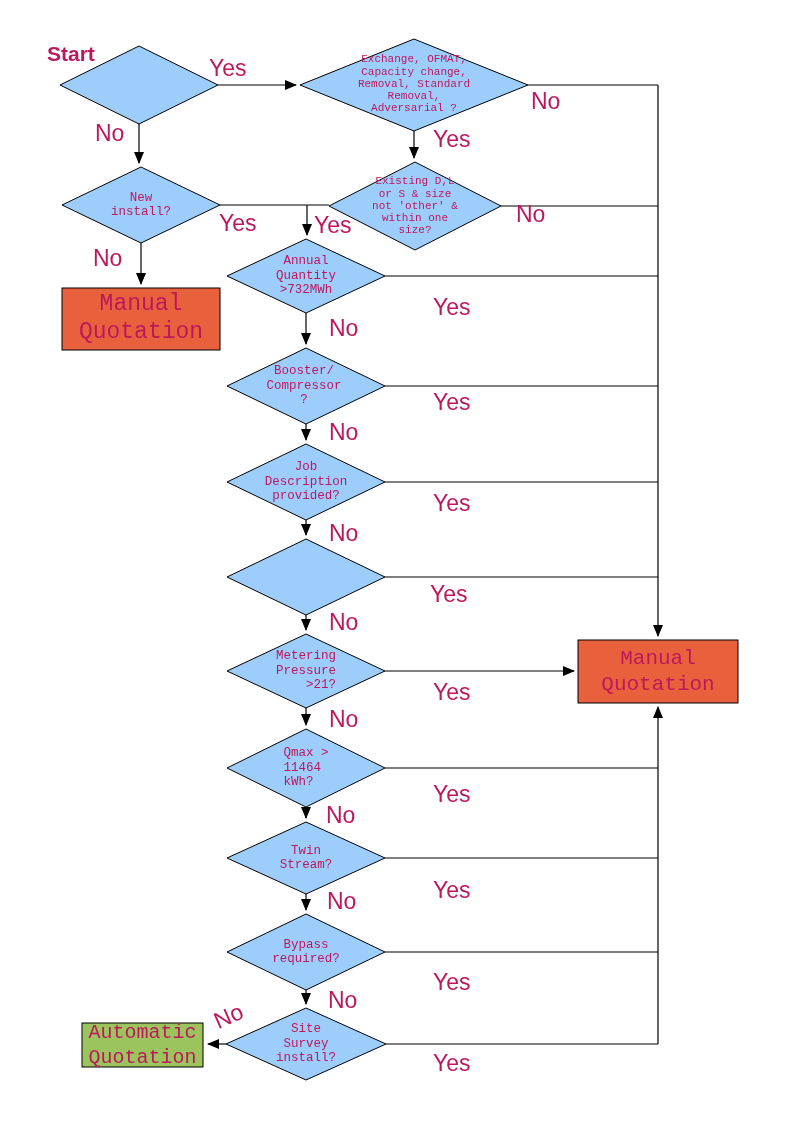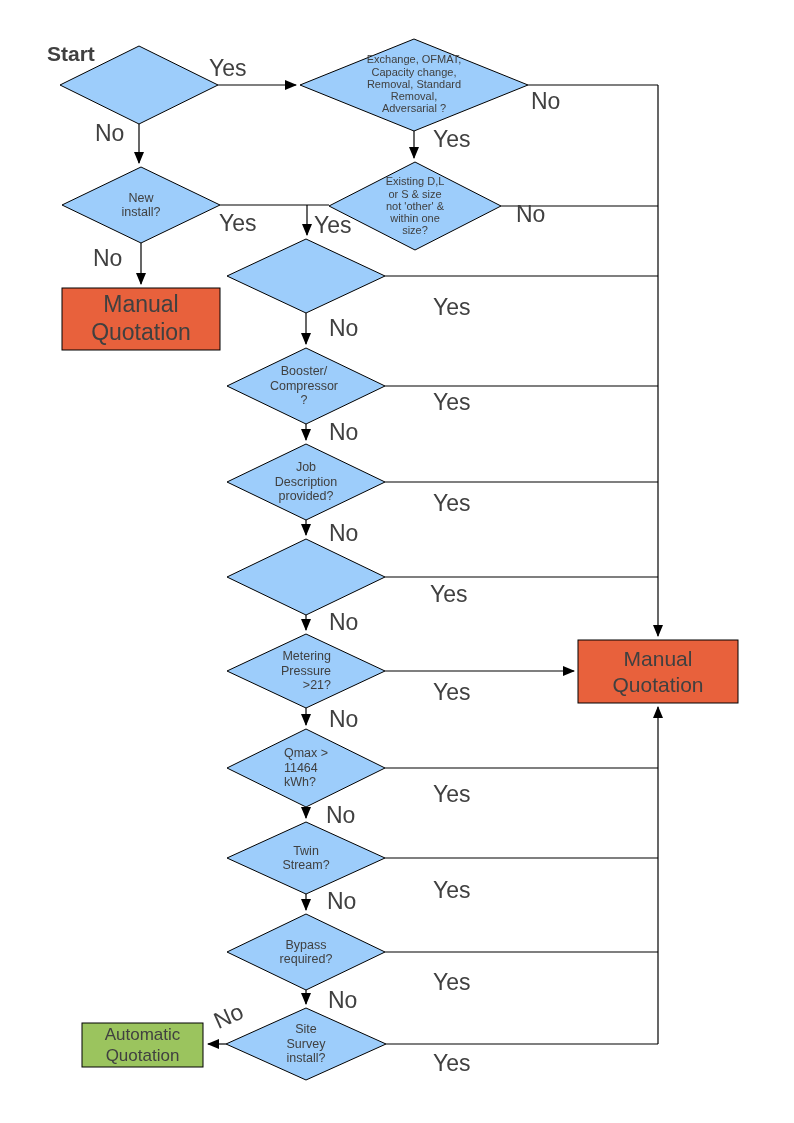--- a/index.html
+++ b/index.html
@@ -1,30 +1,30 @@
 <!DOCTYPE html>
 <html><head>
 <meta charset="utf-8">
 <style>
   html,body{margin:0;padding:0;background:#fff;}
   #page{position:relative;width:794px;height:1123px;background:#ffffff;overflow:hidden;
-        font-family:"Liberation Sans",sans-serif;color:#404040;}
+        font-family:"Liberation Sans",sans-serif;color:#be185d;}
   #wires{position:absolute;left:0;top:0;}
   .wire{stroke:#000;stroke-width:1.2;fill:none;}
   .shape{stroke:#000;stroke-width:1;}
   .lbl{position:absolute;display:flex;align-items:center;justify-content:center;
-       text-align:center;white-space:pre-line;font-size:12.5px;line-height:1.15;}
+       text-align:center;white-space:pre-line;font-size:12.5px;line-height:1.15;font-family:Liberation Mono, monospace;}
   .lbl.small{font-size:11px;line-height:1.12;}
   .lbl.leftish{text-align:left;}
   .elbl{position:absolute;font-size:23px;line-height:1;white-space:nowrap;}
   .elbl.tilt{transform:rotate(-24deg);}
   .start{position:absolute;left:47px;top:42px;font-size:21px;font-weight:bold;}
   .boxlbl{font-size:23px;line-height:1.2;}
   .boxlbl.mid{font-size:21px;}
-  .boxlbl.autos{font-size:17px;line-height:1.25;}
+  .boxlbl.autos{font-size:20px;line-height:1.25;}
 </style>
 </head>
 <body>
 
 <div id="page">
 
   <svg id="wires" width="794" height="1123">
     <defs>
       <marker id="arr" markerWidth="13" markerHeight="11" refX="11" refY="5" orient="auto" markerUnits="userSpaceOnUse">
         <path d="M0,0 L12,5 L0,10 Z" fill="#000"></path>
@@ -86,20 +86,23 @@
 Removal, Standard
 Removal,
 Adversarial ?</div>
   <div class="lbl small" style="left:329px;top:162px;width:172px;height:88px;">Existing D,L
 or S &amp; size
 not 'other' &amp;
 within one
 size?</div>
   <div class="lbl" style="left:62px;top:167px;width:158px;height:76px;">New
 install?</div>
+  <div class="lbl" style="left:227px;top:239px;width:158px;height:74px;">Annual
+Quantity
+&gt;732MWh</div>
   <div class="lbl" style="left:225px;top:348px;width:158px;height:76px;">Booster/
 Compressor
 ?</div>
   <div class="lbl" style="left:227px;top:444px;width:158px;height:76px;">Job
 Description
 provided?</div>
   <div class="lbl" style="left:227px;top:634px;width:158px;height:74px;text-align:right;">Metering
 Pressure
 &gt;21?</div>
   <div class="lbl leftish" style="left:227px;top:729px;width:158px;height:78px;">Qmax &gt;

